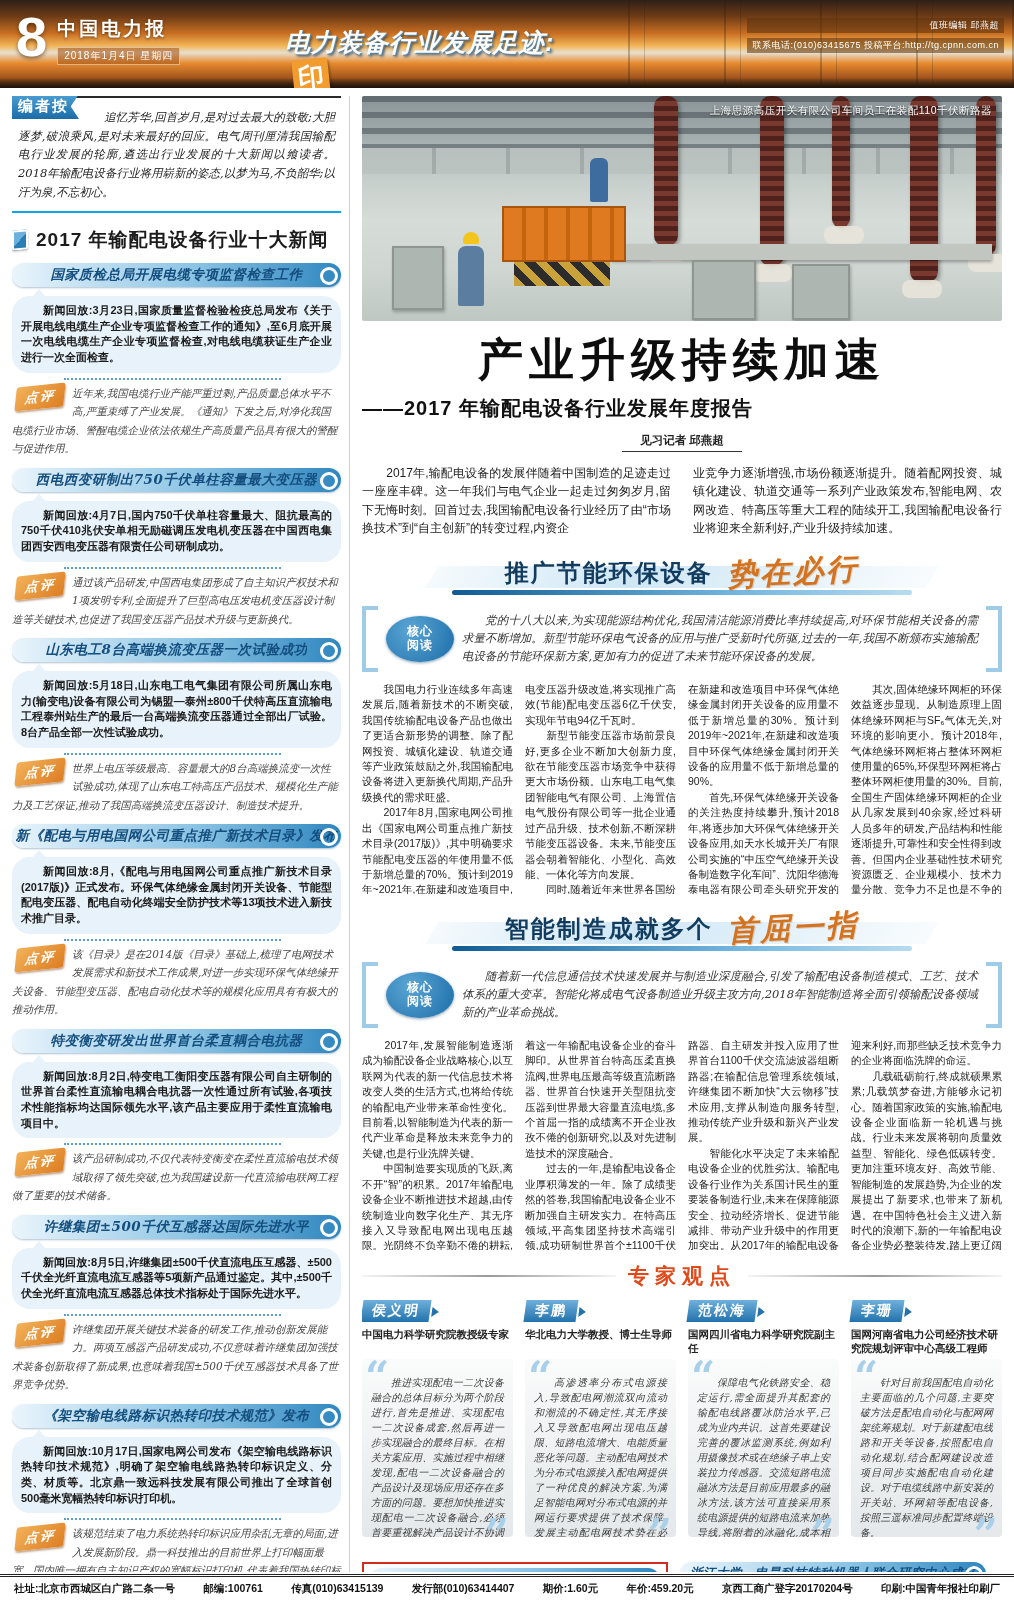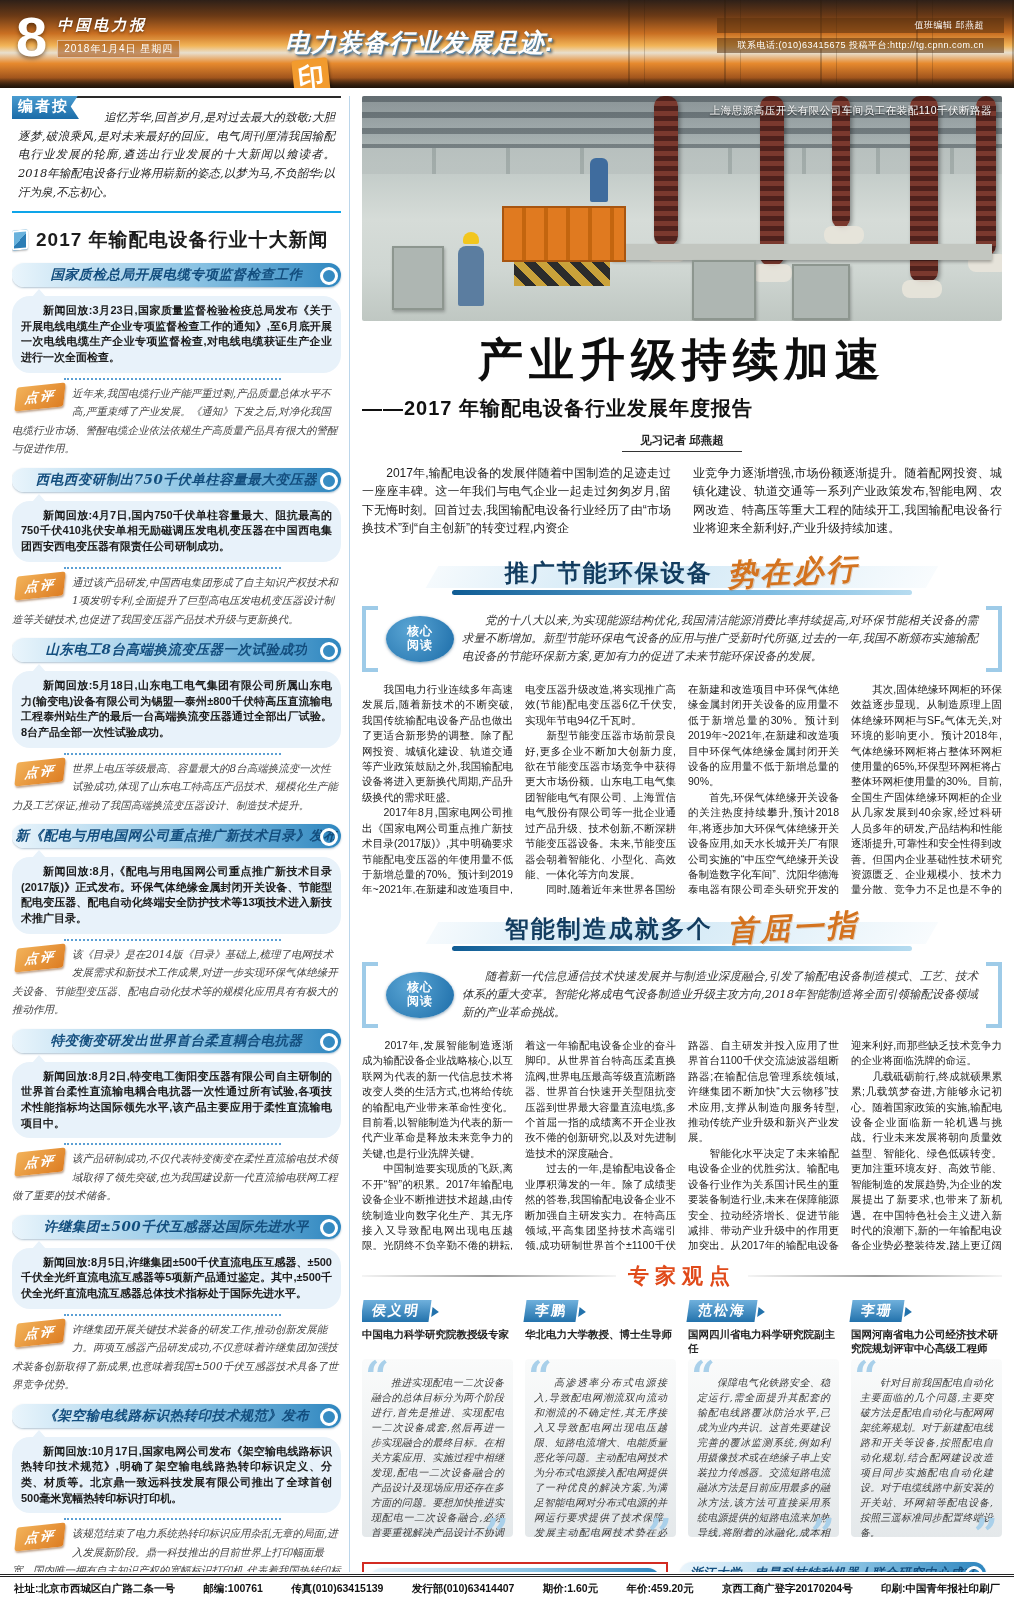--- a/index.html
+++ b/index.html
@@ -5,33 +5,33 @@
   html,body{margin:0;padding:0;}
   body{width:1014px;height:1600px;position:relative;background:#fff;overflow:hidden;
        font-family:"Liberation Sans",sans-serif;color:#222;}
   
   .masthead{position:absolute;top:0;left:0;width:1014px;height:88px;overflow:hidden;
     background:linear-gradient(180deg,#2e2018 0%,#6b3a16 18%,#c96f22 38%,#f2b558 52%,#e8dfce 60%,#e78a2e 72%,#a3561d 88%,#3a2414 100%);}
   .masthead::after{content:"";position:absolute;left:0;bottom:0;width:100%;height:10px;
     background:linear-gradient(180deg,rgba(30,20,10,0),rgba(25,16,8,.85));}
   .mh-left{position:absolute;left:16px;top:10px;display:flex;align-items:flex-start;gap:10px;z-index:3;}
   .page-no{font-size:56px;font-weight:bold;color:#fff;line-height:.95;text-shadow:0 2px 4px rgba(60,30,0,.6);}
-  .paper-name{font-size:15px;font-weight:bold;color:#fff;letter-spacing:3px;text-shadow:0 1px 3px rgba(60,30,0,.7);margin-top:6px;font-style:italic;}
+  .paper-name{font-size:19px;font-weight:bold;color:#fff;letter-spacing:3px;text-shadow:0 1px 3px rgba(60,30,0,.7);margin-top:6px;}
   .paper-date{margin-top:5px;font-size:10px;color:#fff;background:rgba(160,80,20,.55);border:1px solid rgba(255,255,255,.5);padding:1px 6px;letter-spacing:1px;}
   .mh-title{position:absolute;left:285px;top:14px;z-index:3;display:flex;align-items:flex-start;flex-direction:column;}
   .mh-t1{font-size:25px;font-weight:bold;font-style:italic;color:#fdfdfd;letter-spacing:1px;
     text-shadow:1px 1px 0 #5a87a8,2px 2px 3px rgba(20,40,60,.8);margin-top:12px;}
   .stamp1,.stamp2{display:inline-block;width:36px;height:36px;color:#fff;font-weight:bold;font-size:26px;
     text-align:center;line-height:36px;font-family:"DejaVu Serif",serif;border-radius:3px;box-shadow:1px 2px 3px rgba(0,0,0,.4);}
   .stamp1{background:#f29b2e;transform:rotate(-6deg);margin:0 2px 0 8px;}
   .stamp2{background:#3f9ccc;transform:rotate(4deg);margin-top:14px;}
   .mh-t2{font-size:27px;font-weight:bold;font-style:italic;color:#bfe6fa;letter-spacing:2px;margin:20px 0 0 6px;
     text-shadow:1px 1px 0 #fff,2px 2px 2px #1a5f8e,0 0 6px rgba(255,255,255,.6);}
   .mh-right{position:absolute;right:10px;top:18px;z-index:3;text-align:right;}
-  .mh-right div{font-size:9px;color:#fff;background:rgba(90,50,15,.55);padding:1px 20px;margin-bottom:5px;letter-spacing:.5px;}
+  .mh-right div{font-size:9px;color:#fff;background:rgba(90,50,15,.55);padding:1px 5px;margin-bottom:5px;letter-spacing:.5px;}
   .mh-towers{position:absolute;right:0;top:0;width:440px;height:88px;opacity:.5;z-index:2;
     background:repeating-linear-gradient(90deg,transparent 0 54px,rgba(40,25,10,.55) 54px 56px,transparent 56px 70px,rgba(40,25,10,.4) 70px 71px,transparent 71px 96px);}
   
   .content{position:absolute;top:88px;left:0;width:1014px;height:1484px;display:flex;padding:8px 12px 0;box-sizing:border-box;gap:12px;}
   .leftcol{width:338px;flex:none;border-right:1px solid #bcd6ea;padding-right:8px;box-sizing:border-box;overflow:hidden;height:1476px;}
   .rightcol{width:640px;flex:none;overflow:hidden;height:1476px;}
   
   .ednote{position:relative;border-top:2px solid #2a2a2a;border-bottom:2px solid #0ea5e9;padding:10px 6px 10px 6px;margin-bottom:14px;}
   .ednote-tag{position:absolute;left:-2px;top:-4px;background:linear-gradient(180deg,#4da0d4,#1b6ca8);color:#fff;
     font-size:15px;font-weight:bold;padding:3px 10px 3px 8px;letter-spacing:2px;

